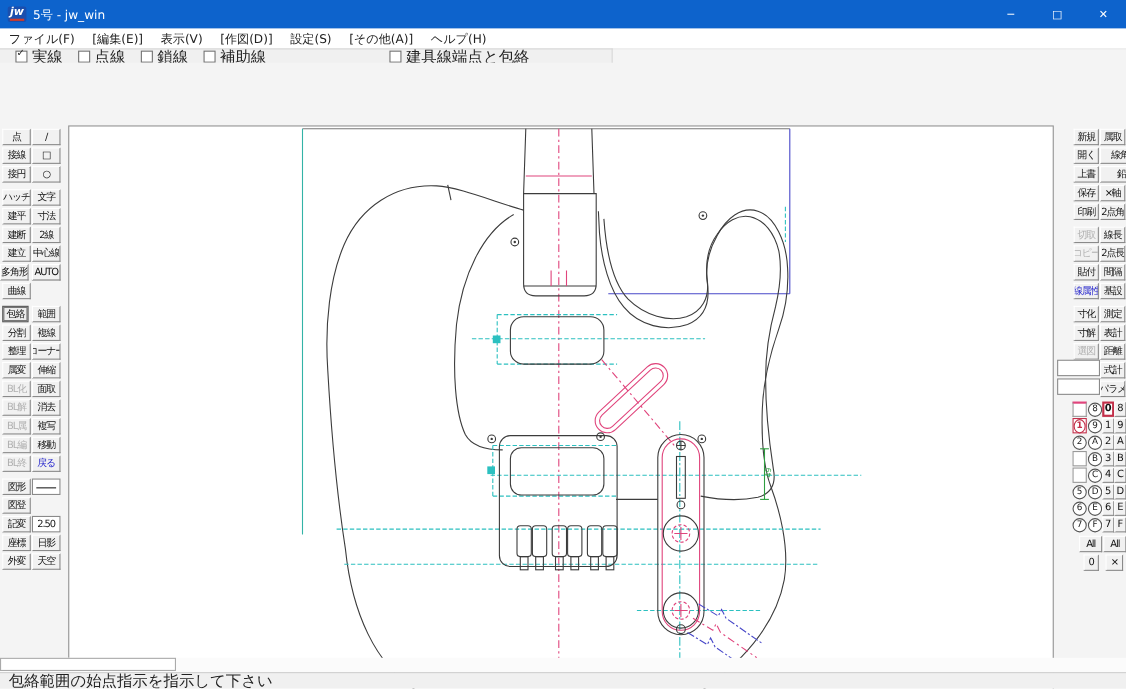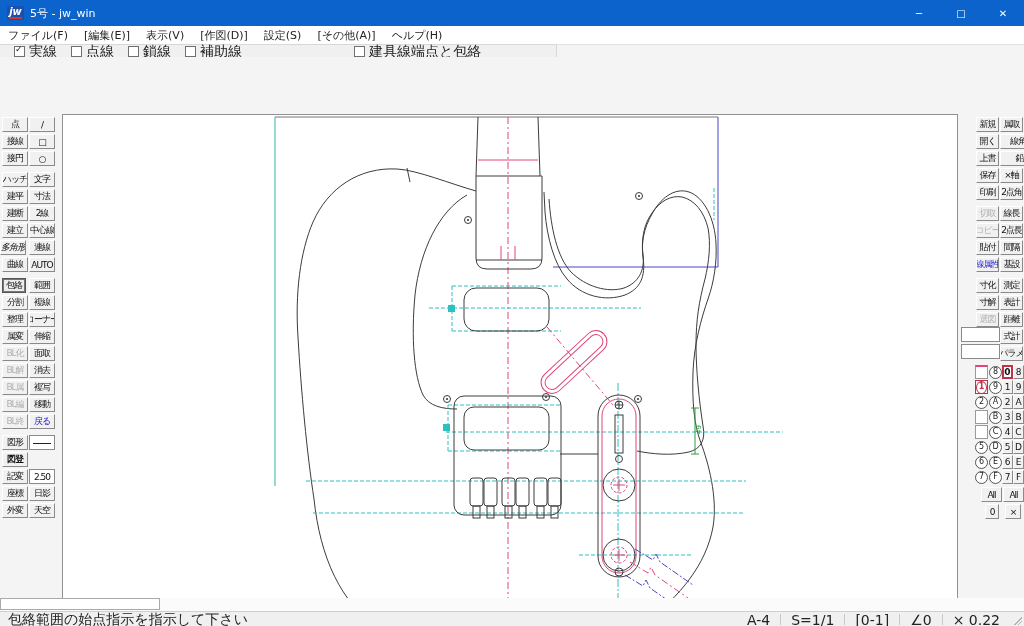--- a/index.html
+++ b/index.html
@@ -114,24 +114,24 @@
       <div class="tbtn" style="left: 2px; top: 94px; width: 26px;">接円</div>
       <div class="tbtn" style="left: 29px; top: 94px; width: 26px;">○</div>
       <div class="tbtn" style="left: 2px; top: 115px; width: 26px;">ハッチ</div>
       <div class="tbtn" style="left: 29px; top: 115px; width: 26px;">文字</div>
       <div class="tbtn" style="left: 2px; top: 132px; width: 26px;">建平</div>
       <div class="tbtn" style="left: 29px; top: 132px; width: 26px;">寸法</div>
       <div class="tbtn" style="left: 2px; top: 149px; width: 26px;">建断</div>
       <div class="tbtn" style="left: 29px; top: 149px; width: 26px;">2線</div>
       <div class="tbtn" style="left: 2px; top: 166px; width: 26px;">建立</div>
       <div class="tbtn" style="left: 29px; top: 166px; width: 26px;">中心線</div>
-      <div class="tbtn" style="left: 0; top: 183px; width: 26px; font-style: italic;">多角形</div>
+      <div class="tbtn" style="left: 0; top: 183px; width: 26px;">多角形</div>
       <div class="tbtn" style="left: 29px; top: 183px; width: 26px;">連線</div>
       <div class="tbtn" style="left: 2px; top: 200px; width: 26px;">曲線</div>
-      <div class="tbtn" style="left: 29px; top: 200px; width: 26px;">AUTO</div>
+      <div class="tbtn" style="left: 29px; top: 183px; width: 26px;">AUTO</div>
       <div class="tbtn selected" style="left: 2px; top: 221px; width: 24px;">包絡</div>
       <div class="tbtn" style="left: 29px; top: 221px; width: 26px;">範囲</div>
       <div class="tbtn" style="left: 2px; top: 238px; width: 26px;">分割</div>
       <div class="tbtn" style="left: 29px; top: 238px; width: 26px;">複線</div>
       <div class="tbtn" style="left: 2px; top: 255px; width: 26px;">整理</div>
       <div class="tbtn" style="left: 29px; top: 255px; width: 26px;">コーナー</div>
       <div class="tbtn" style="left: 2px; top: 272px; width: 26px;">属変</div>
       <div class="tbtn" style="left: 29px; top: 272px; width: 26px;">伸縮</div>
       <div class="tbtn disabled" style="left: 2px; top: 289px; width: 26px;">BL化</div>
       <div class="tbtn" style="left: 29px; top: 289px; width: 26px;">面取</div>
@@ -140,21 +140,21 @@
       <div class="tbtn disabled" style="left: 2px; top: 323px; width: 26px;">BL属</div>
       <div class="tbtn" style="left: 29px; top: 323px; width: 26px;">複写</div>
       <div class="tbtn disabled" style="left: 2px; top: 340px; width: 26px;">BL編</div>
       <div class="tbtn" style="left: 29px; top: 340px; width: 26px;">移動</div>
       <div class="tbtn disabled" style="left: 2px; top: 357px; width: 26px;">BL終</div>
       <div class="tbtn link" style="left: 29px; top: 357px; width: 26px;">戻る</div>
       <div class="tbtn" style="left: 2px; top: 378px; width: 26px;">図形</div>
       <div class="prevbox" style="left: 29px; top: 378px; width: 26px; height: 15px;">
         <div class="linesample"></div>
       </div>
-      <div class="tbtn" style="left: 2px; top: 395px; width: 26px; font-weight: bold;">図登</div>
+      <div class="tbtn" style="left: 2px; top: 395px; width: 26px;">図登</div>
       <div class="tbtn" style="left: 2px; top: 412px; width: 26px;">記変</div>
       <div class="tbtn whitebox" style="left: 29px; top: 412px; width: 26px;">2.50</div>
       <div class="tbtn" style="left: 2px; top: 429px; width: 26px;">座標</div>
       <div class="tbtn" style="left: 29px; top: 429px; width: 26px;">日影</div>
       <div class="tbtn" style="left: 2px; top: 446px; width: 26px;">外変</div>
       <div class="tbtn" style="left: 29px; top: 446px; width: 26px;">天空</div>
     </div>
   <div id="right-toolbar">
       <div class="tbtn" style="left: 976px; top: 60px; width: 23px;">新規</div>
       <div class="tbtn" style="left: 1000px; top: 60px; width: 23px;">属取</div>
@@ -358,32 +358,20 @@
     </svg>
   </div>
 </div>
 
 <div id="bottomstrip">
   <div id="coordbox"></div>
 </div>
 
 <div id="statusbar">
   <span id="status-message">包絡範囲の始点指示を指示して下さい</span>
-  <div id="status-right">
-    <span class="sfield">A-4</span>
-    <div class="ssep"></div>
-    <span class="sfield">S=1/1</span>
-    <div class="ssep"></div>
-    <span class="sfield">[0-1]</span>
-    <div class="ssep"></div>
-    <span class="sfield">∠0</span>
-    <div class="ssep"></div>
-    <span class="sfield">× 0.22</span>
-    <div id="grip"></div>
-  </div>
 </div>
 
 <style>
   .ol{stroke:var(--outline);fill:none;stroke-width:1;}
   .mg{stroke:var(--magenta);fill:none;stroke-width:1;stroke-dasharray:7 3 2 3;}
   .mgs{stroke:var(--magenta);fill:none;stroke-width:1;}
   .mgl{stroke:var(--magenta);fill:none;stroke-width:1;}
   .mgd{stroke:var(--magenta);fill:none;stroke-width:1;stroke-dasharray:3 2;}
   .cy{stroke:var(--cyan);fill:none;stroke-width:1;stroke-dasharray:4 2;}
   .cyd{stroke:var(--cyan);fill:none;stroke-width:1;stroke-dasharray:8 2 2 2;}

